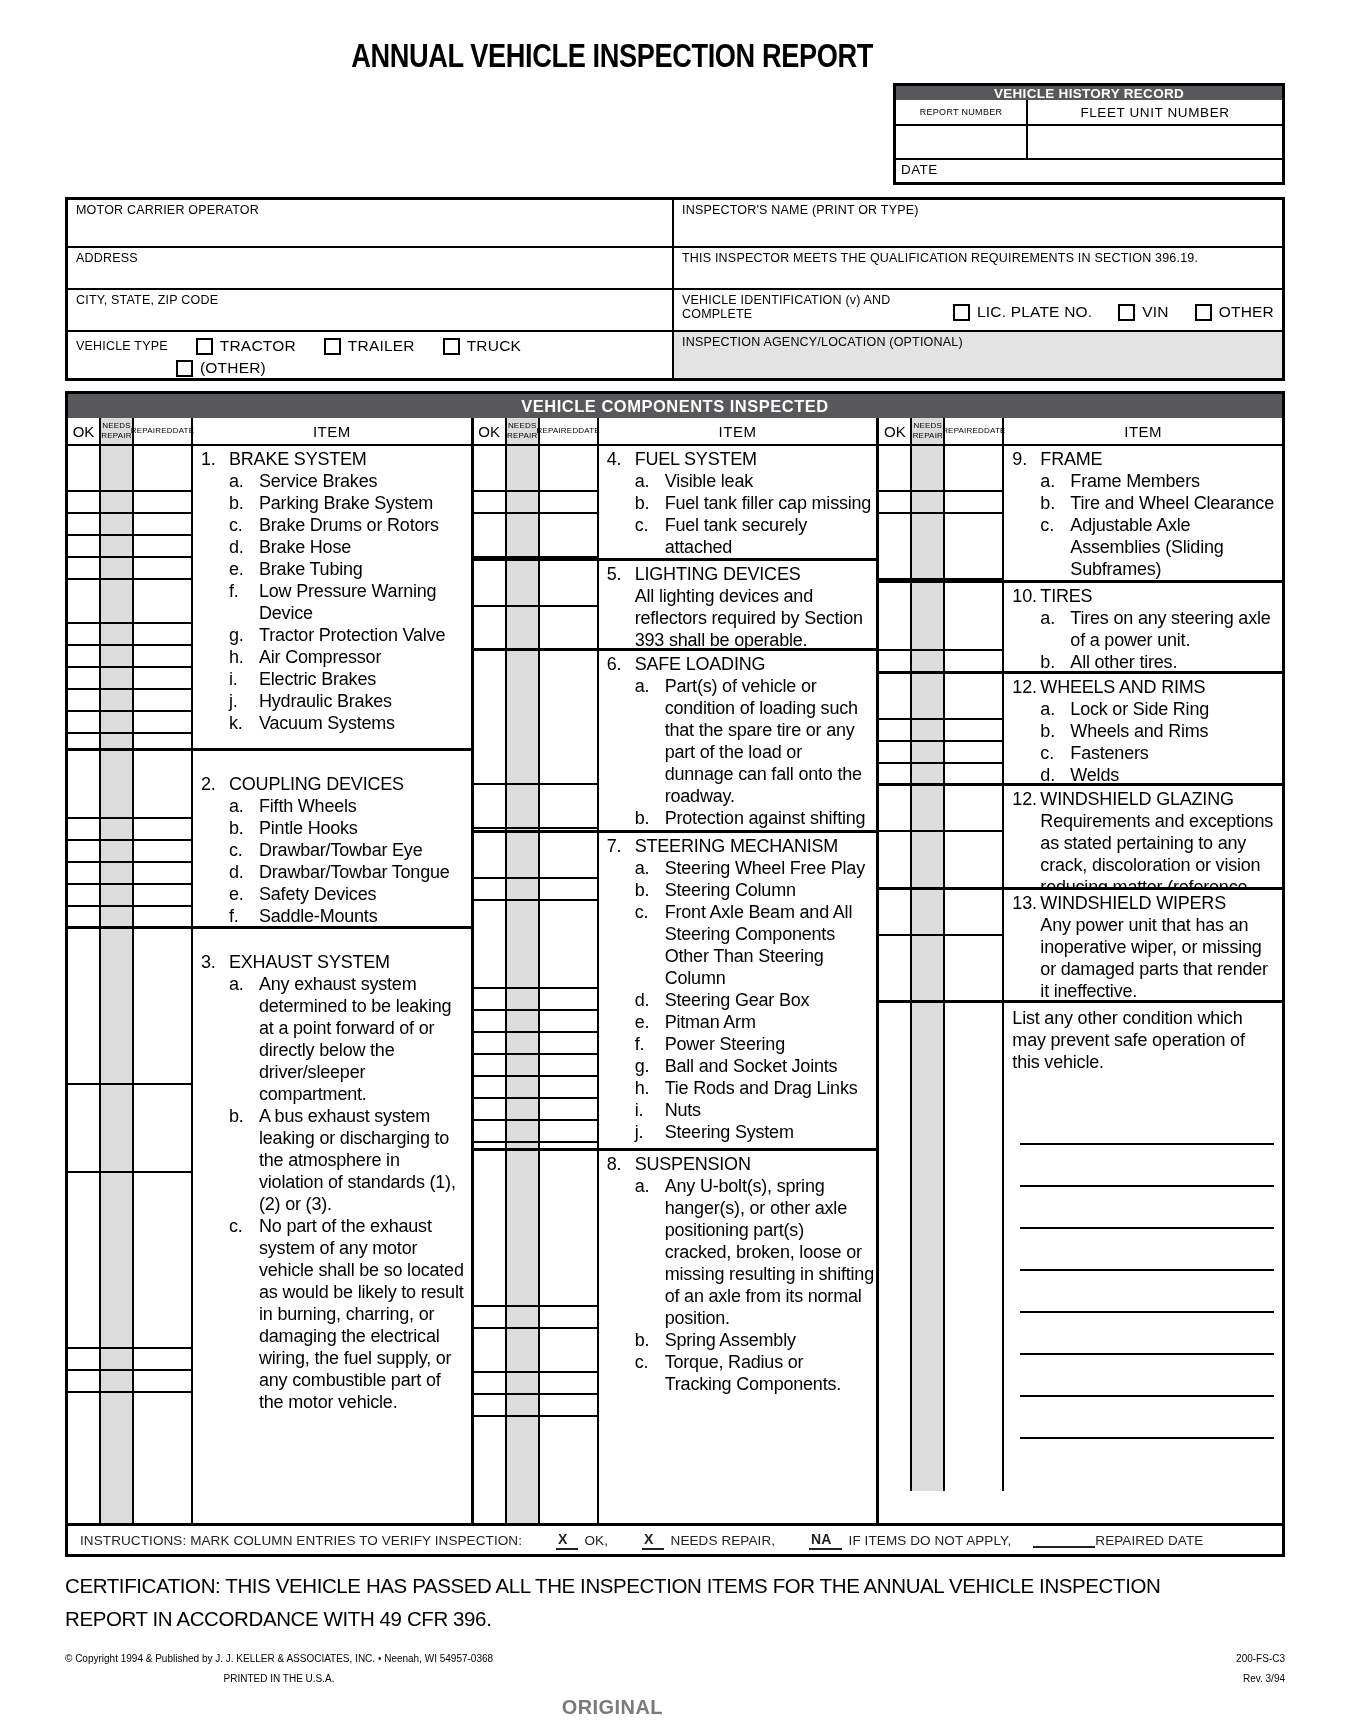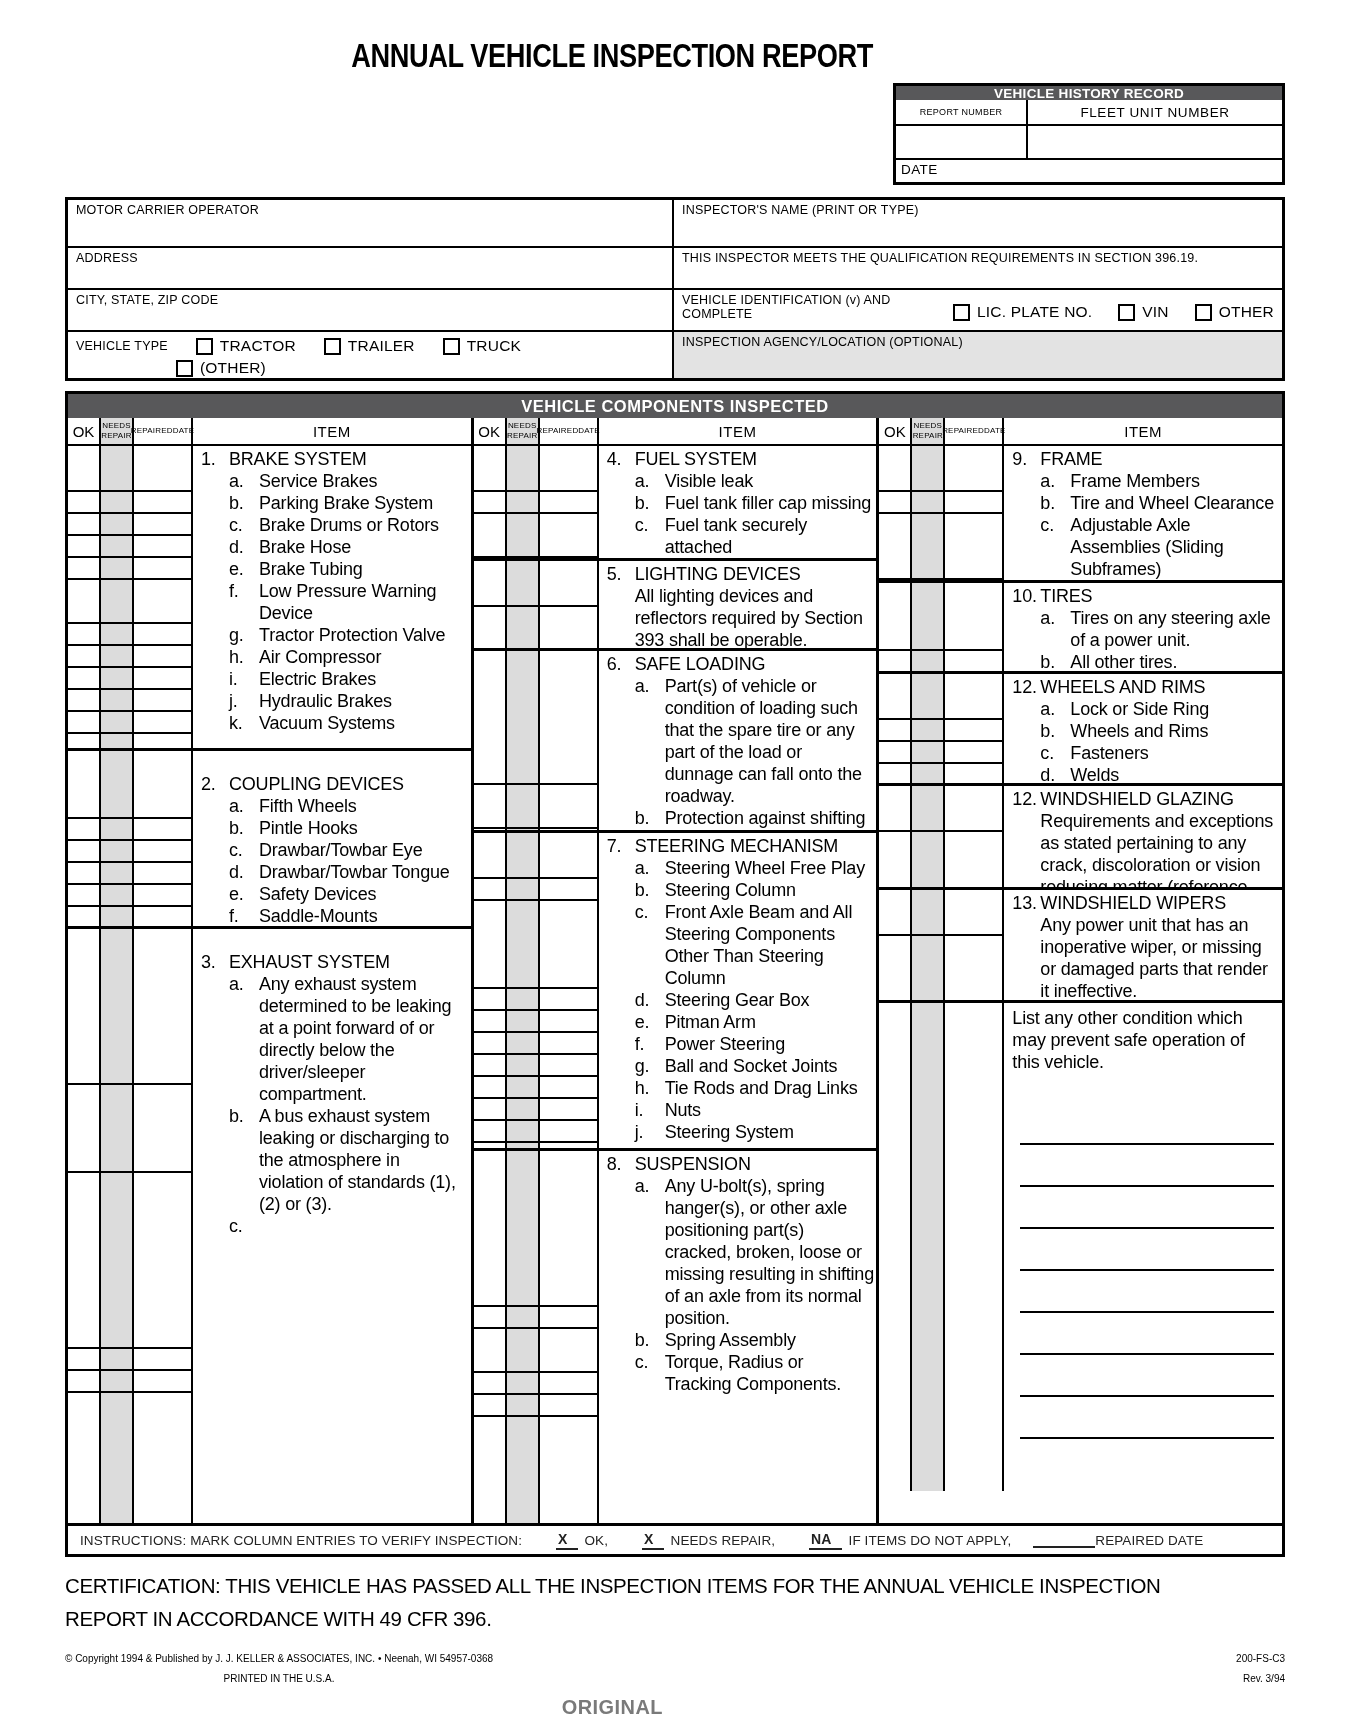--- a/index.html
+++ b/index.html
@@ -411,20 +411,21 @@
               <div class="item-row">
                 <div class="ilabel">a.</div>
                 <div class="itext">Any exhaust system determined to be leaking at a point forward of or directly below the driver/sleeper compartment.</div>
               </div>
               <div class="item-row">
                 <div class="ilabel">b.</div>
                 <div class="itext">A bus exhaust system leaking or discharging to the atmosphere in violation of standards (1), (2) or (3).</div>
               </div>
               <div class="item-row">
                 <div class="ilabel">c.</div>
+                <div class="itext">No part of the exhaust system of any motor vehicle shall be so located as would be likely to result in burning, charring, or damaging the electrical wiring, the fuel supply, or any combustible part of the motor vehicle.</div>
               </div>
             </div>
           </div>
         </div>
         <div class="colgroup">
           <div class="theader">
             <div class="hok">OK</div>
             <div class="hnr">
               <div>NEEDS</div>
               <div>REPAIR</div>

